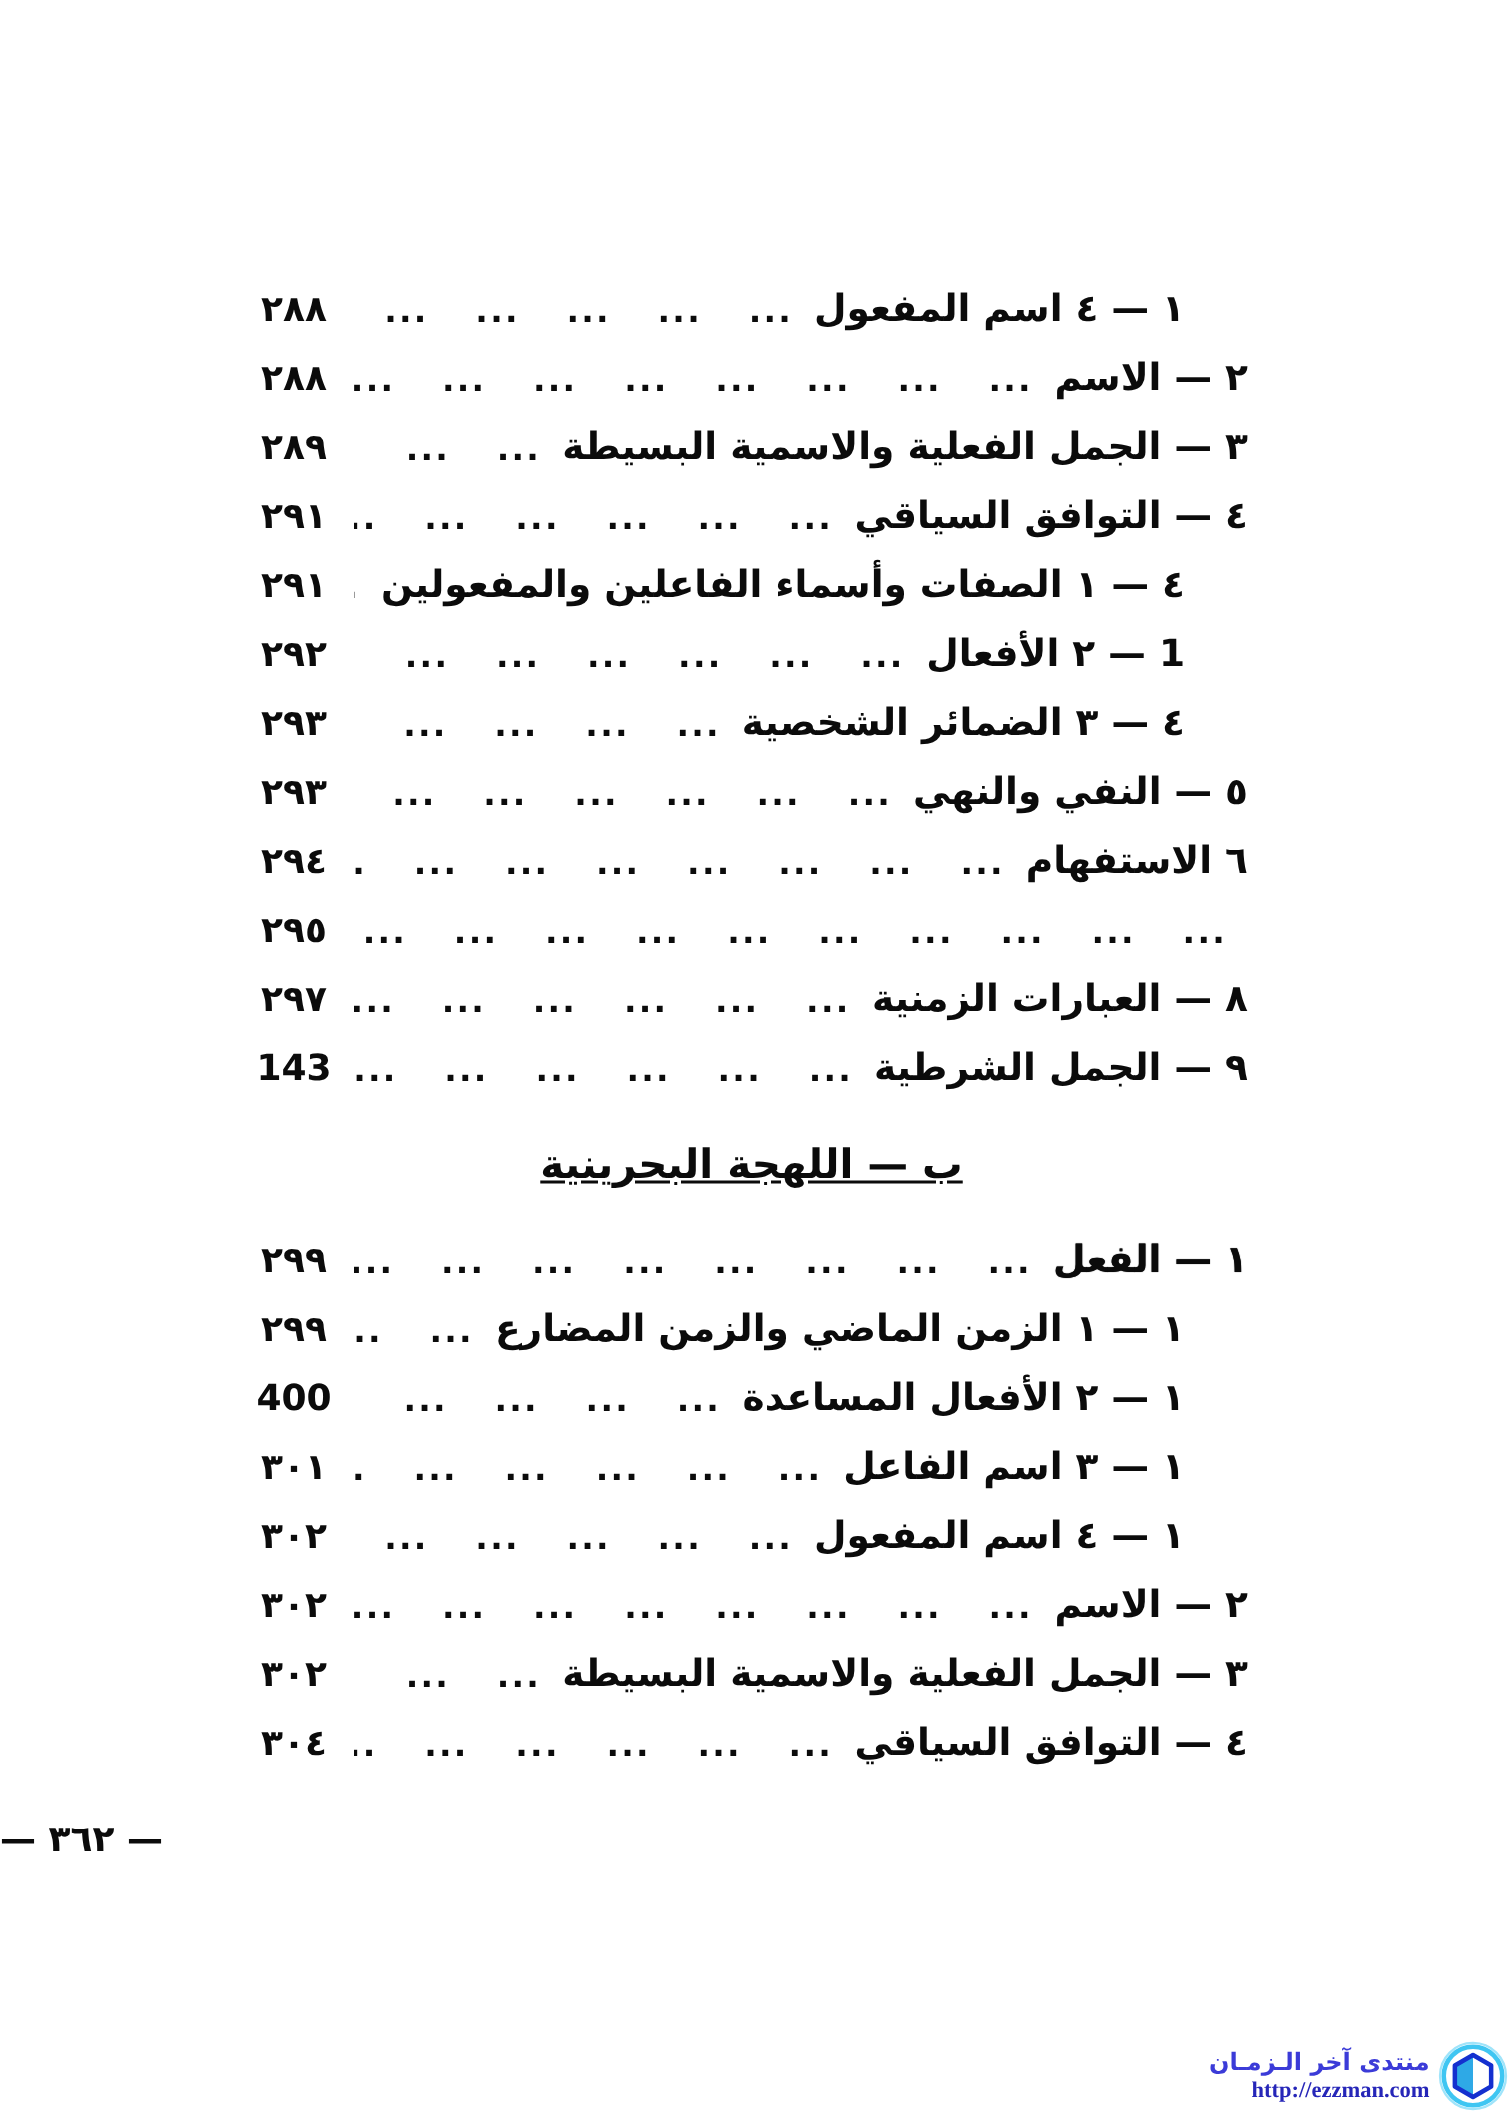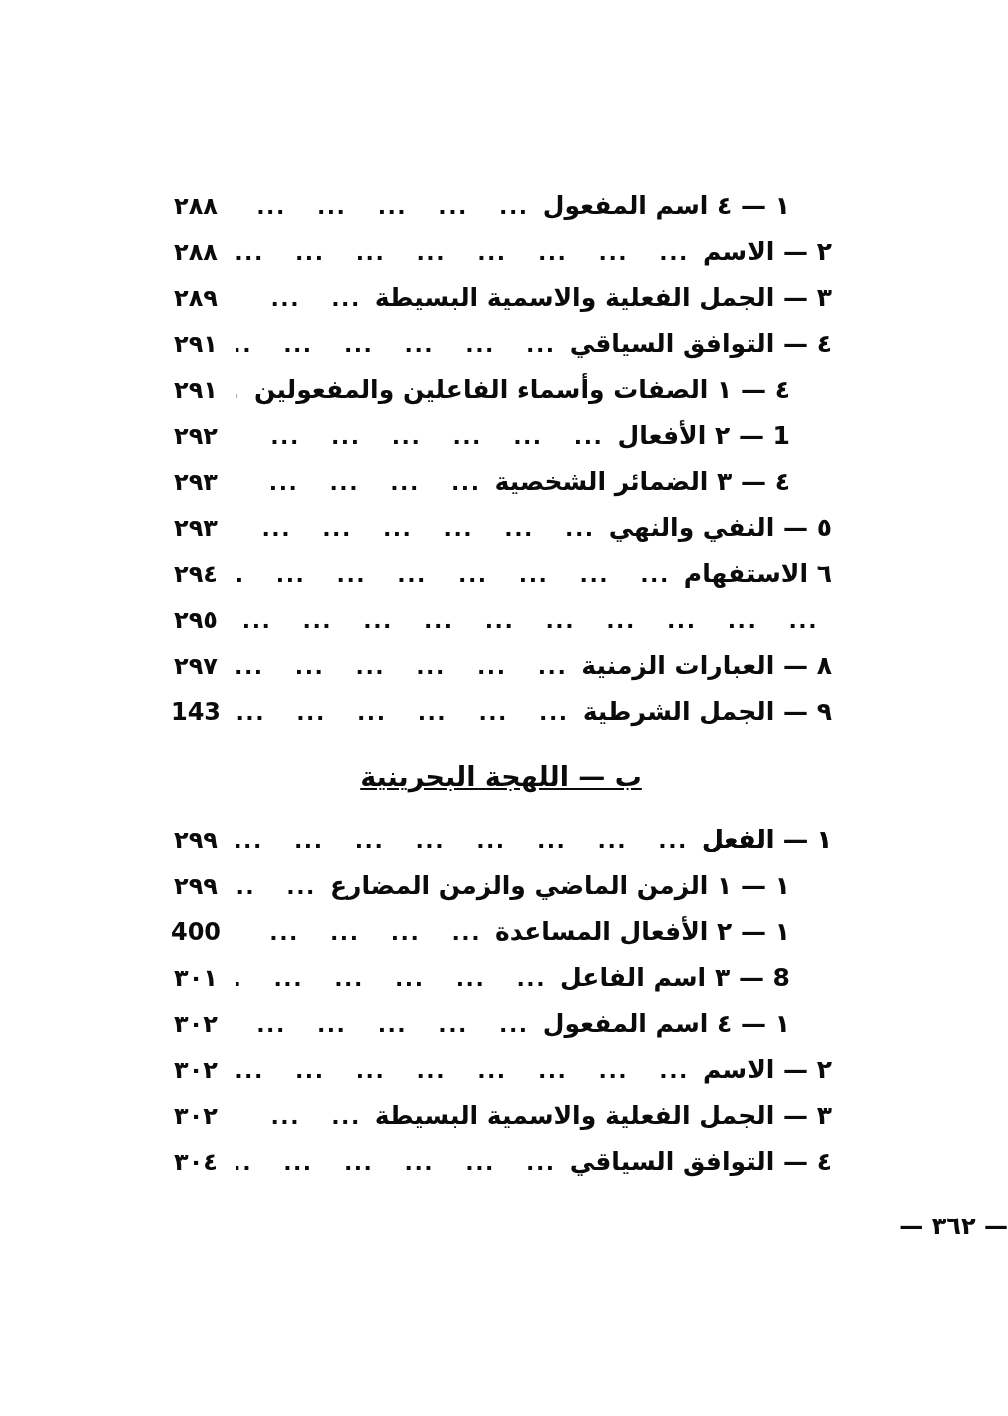--- a/index.html
+++ b/index.html
@@ -21,21 +21,21 @@
     margin:0 14px;font-size:22px;letter-spacing:1.5px;word-spacing:22px;
   }
   .pageno{
     flex:0 0 auto;min-width:52px;direction:ltr;text-align:center;font-size:24px;
   }
   .section-header{
     height:82px;display:flex;align-items:center;justify-content:center;
     margin:0;font-size:27px;font-weight:bold;direction:rtl;text-decoration:underline;
   }
   .footer-pagenum{
-    position:absolute;top:1212px;left:0;right:0;text-align:right;
+    position:absolute;top:1212px;left:0;right:0;text-align:left;
     direction:rtl;font-size:24px;font-weight:bold;letter-spacing:2px;
   }
   .watermark{
     position:absolute;top:1358px;right:2px;display:flex;align-items:center;
     direction:ltr;gap:5px;
   }
   .wm-text{text-align:right;}
   .wm-name{
     font-size:16px;font-weight:bold;direction:rtl;
     color:var(--wm-name-color,#3b3bd8);letter-spacing:1px;line-height:1.2;
@@ -126,21 +126,21 @@
           <span class="title">١ — ١ الزمن الماضي والزمن المضارع</span>
           <span class="leader">... ... ... ... ... ... ... ... ... ... ... ... ... ... ... ... ... ... ... ... ... ... ... ... ... ... ... ... ... ... </span>
           <span class="pageno">٢٩٩</span>
         </div>
         <div class="toc-row indent">
           <span class="title">١ — ٢ الأفعال المساعدة</span>
           <span class="leader">... ... ... ... ... ... ... ... ... ... ... ... ... ... ... ... ... ... ... ... ... ... ... ... ... ... ... ... ... ... </span>
           <span class="pageno">400</span>
         </div>
         <div class="toc-row indent">
-          <span class="title">8 — ٣ اسم الفاعل</span>
+          <span class="title">١ — ٣ اسم الفاعل</span>
           <span class="leader">... ... ... ... ... ... ... ... ... ... ... ... ... ... ... ... ... ... ... ... ... ... ... ... ... ... ... ... ... ... </span>
           <span class="pageno">٣٠١</span>
         </div>
         <div class="toc-row indent">
           <span class="title">١ — ٤ اسم المفعول</span>
           <span class="leader">... ... ... ... ... ... ... ... ... ... ... ... ... ... ... ... ... ... ... ... ... ... ... ... ... ... ... ... ... ... </span>
           <span class="pageno">٣٠٢</span>
         </div>
         <div class="toc-row">
           <span class="title">٢ — الاسم</span>
@@ -155,14 +155,27 @@
         <div class="toc-row">
           <span class="title">٤ — التوافق السياقي</span>
           <span class="leader">... ... ... ... ... ... ... ... ... ... ... ... ... ... ... ... ... ... ... ... ... ... ... ... ... ... ... ... ... ... </span>
           <span class="pageno">٣٠٤</span>
         </div>
       </section>
   </main>
 
   <div class="footer-pagenum">— ٣٦٢ —</div>
 
+  <div class="watermark">
+    <div class="wm-text">
+      <div class="wm-name">منتدى آخر الـزمـان</div>
+      <div class="wm-url">http://ezzman.com</div>
+    </div>
+    <svg class="wm-logo" width="48" height="52" viewBox="0 0 48 52">
+      <circle cx="24" cy="26" r="22" fill="none" stroke="#9fe4fa" stroke-width="1.5"></circle>
+      <circle cx="24" cy="26" r="19.5" fill="none" stroke="#3fc6f2" stroke-width="3"></circle>
+      <polygon points="24,12 24,40 11.9,33 11.9,19" fill="#2ea9e6" stroke="none"></polygon>
+      <polygon points="24,12 36.1,19 36.1,33 24,40" fill="#ffffff" stroke="none"></polygon>
+      <polygon points="24,12 36.1,19 36.1,33 24,40 11.9,33 11.9,19" fill="none" stroke="#1430cf" stroke-width="3" stroke-linejoin="round"></polygon>
+    </svg>
+  </div>
 
 </div>
 
 </body></html>

